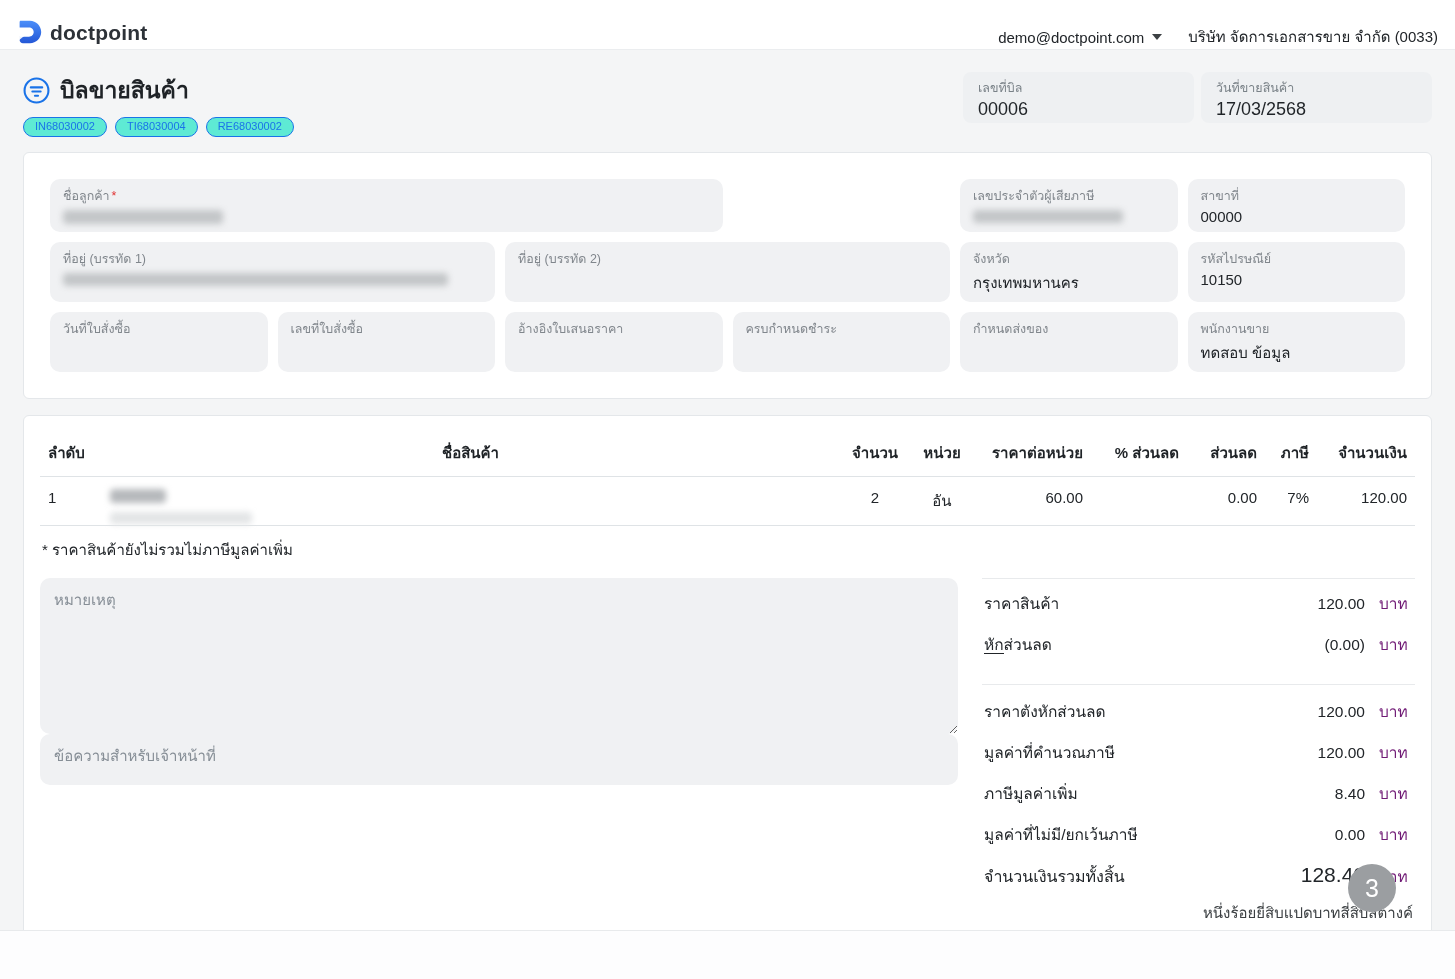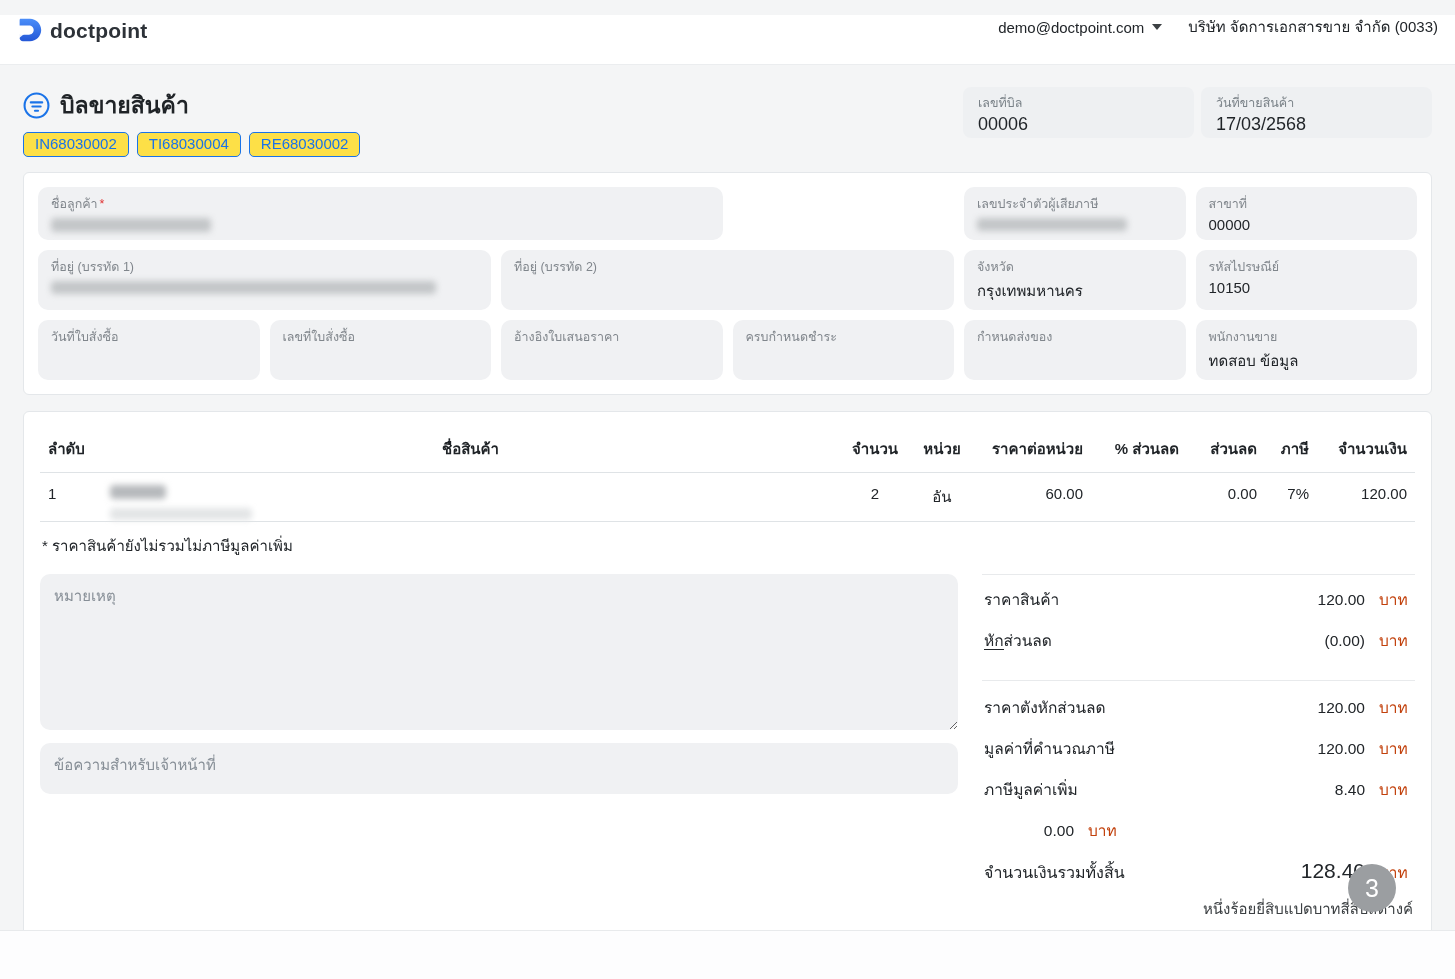--- a/index.html
+++ b/index.html
@@ -8,57 +8,56 @@
     font-family: "Liberation Sans", "DejaVu Sans", sans-serif;
     background: #f4f5f6;
     color: #212529;
     position: relative;
     overflow: hidden;
   }
 
   
   .topbar {
     height: 50px; background: #ffffff; border-bottom: 1px solid #ebedef;
-    display: flex; align-items: flex-start; justify-content: space-between;
+    display: flex; align-items: flex-end; justify-content: space-between;
     padding: 0 17px 0 14px;
-    margin-top: 15px;
   }
   .brand { display: flex; align-items: center; gap: 6px; cursor: pointer; }
   .brand-name { font-size: 21px; font-weight: 700; color: #2d3238; letter-spacing: .2px; }
   .top-right { display: flex; align-items: center; gap: 26px; font-size: 15px; color: #212529; }
   .account { display: flex; align-items: center; gap: 8px; cursor: pointer; }
   .caret-dn {
     width: 0; height: 0; border-left: 5px solid transparent; border-right: 5px solid transparent;
     border-top: 6px solid #3c4043; display: inline-block;
   }
 
   
   .content { padding: 22px 23px 0 23px; min-height: 880px; position: relative; }
 
   .head-row { display: flex; justify-content: space-between; align-items: flex-start; }
   .title-wrap { }
   .title-line { display: flex; align-items: center; gap: 10px; }
   .page-title { font-size: 23px; font-weight: 600; color: #1f2327; }
   .badges { display: flex; gap: 8px; margin-top: 9px; }
   .badge {
-    border: 1.5px solid #1a73e8; color: #1a73e8; background: #fde047;
-    border-radius: 5px; font-size: 15px; padding: 2px 11px 4px; cursor: pointer;
+    border: 1.5px solid #1a73e8; color: #1a73e8; background: #5eead4;
+    border-radius: 10px; font-size: 11px; padding: 2px 11px 4px; cursor: pointer;
   }
   .head-info { display: flex; gap: 7px; }
   .info-box {
     background: #eef0f2; border-radius: 8px; width: 231px; height: 51px; padding: 6px 15px;
   }
   .info-box .lbl { font-size: 12.5px; color: #7a8288; }
   .info-box .val { font-size: 18px; color: #1f2327; margin-top: 1px; }
 
   
   .card {
     background: #fff; border: 1px solid #e4e7ea; border-radius: 6px;
   }
-  .card-form { margin-top: 15px; padding: 14px; }
+  .card-form { margin-top: 15px; padding: 26px; }
   .grid6 { display: grid; grid-template-columns: repeat(6, 1fr); gap: 10px; }
   .field {
     background: #f0f1f3; border-radius: 10px; min-height: 52px; padding: 7px 13px;
   }
   .field .lbl { font-size: 12.5px; color: #80868c; }
   .field .lbl .req { color: #e03131; margin-left: 2px; }
   .field .val { font-size: 15px; color: #212529; margin-top: 2px; }
   .span2 { grid-column: span 2; } .span3 { grid-column: span 3; }
   .spacer { background: transparent; }
 
@@ -84,28 +83,28 @@
   .left-col { flex: 0 0 918px; }
   .right-col { flex: 1; }
 
   textarea.note {
     width: 100%; background: #f0f1f3; border: none; border-radius: 10px;
     padding: 10px 14px; font-family: inherit; font-size: 15px; color: #212529; outline: none;
     display: block;
   }
   textarea.note::placeholder { color: #868e96; }
   .note-main { height: 156px; resize: both; }
-  .note-staff { height: 51px; margin-top: 13px; resize: none; }
+  .note-staff { height: 51px; resize: none; }
 
   
   .summary { border-top: 1px solid #e8eaec; padding-top: 4px; }
   .srow { display: flex; align-items: baseline; padding: 8px 2px; font-size: 15.5px; }
   .srow .s-label { flex: 1; color: #212529; }
   .srow .s-val { text-align: right; min-width: 90px; color: #212529; }
-  .srow .s-unit { width: 34px; margin-left: 14px; color: #c2410c; }
+  .srow .s-unit { width: 34px; margin-left: 14px; color: #701a75; }
   .srow.divided { border-bottom: 1px solid #e8eaec; padding-bottom: 27px; margin-bottom: 6px; }
   .u-prefix { border-bottom: 1px solid #212529; }
   .srow.total .s-label { font-size: 16px; }
   .srow.total .s-val { font-size: 21px; }
   .total-words { text-align: right; font-size: 15px; color: #3c4043; padding: 4px 2px 2px; }
 
   
   .actions { display: flex; justify-content: space-between; align-items: center; margin-top: 22px; }
   .btn { border-radius: 8px; font-family: inherit; font-size: 16px; cursor: pointer; line-height: 1; }
   .btn-outline {
@@ -331,20 +330,21 @@
             <span class="s-label">มูลค่าที่คำนวณภาษี</span>
             <span class="s-val">120.00</span>
             <span class="s-unit">บาท</span>
           </div>
           <div class="srow">
             <span class="s-label">ภาษีมูลค่าเพิ่ม</span>
             <span class="s-val">8.40</span>
             <span class="s-unit">บาท</span>
           </div>
           <div class="srow">
+            <span class="s-label">มูลค่าที่ไม่มี/ยกเว้นภาษี</span>
             <span class="s-val">0.00</span>
             <span class="s-unit">บาท</span>
           </div>
           <div class="srow total">
             <span class="s-label">จำนวนเงินรวมทั้งสิ้น</span>
             <span class="s-val">128.40</span>
             <span class="s-unit">บาท</span>
           </div>
           <div class="total-words">หนึ่งร้อยยี่สิบแปดบาทสี่สิบสตางค์</div>
         </div>

